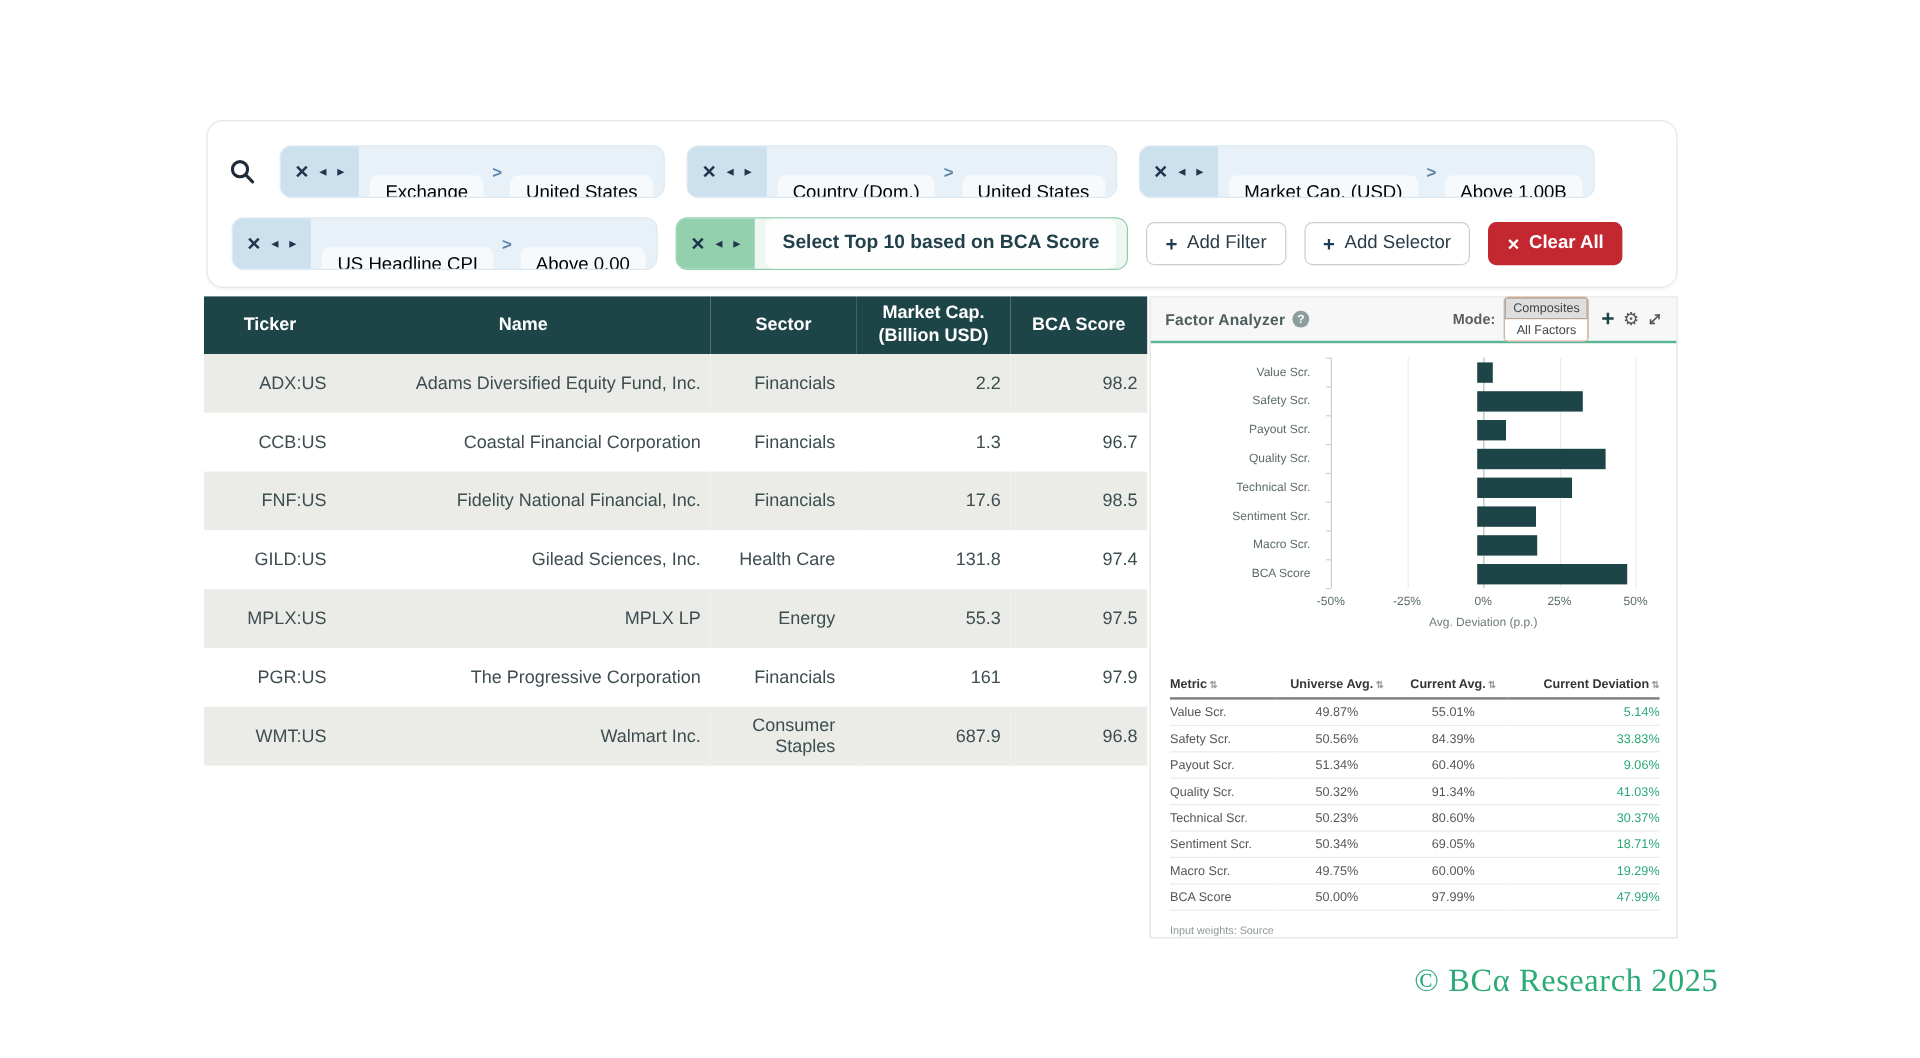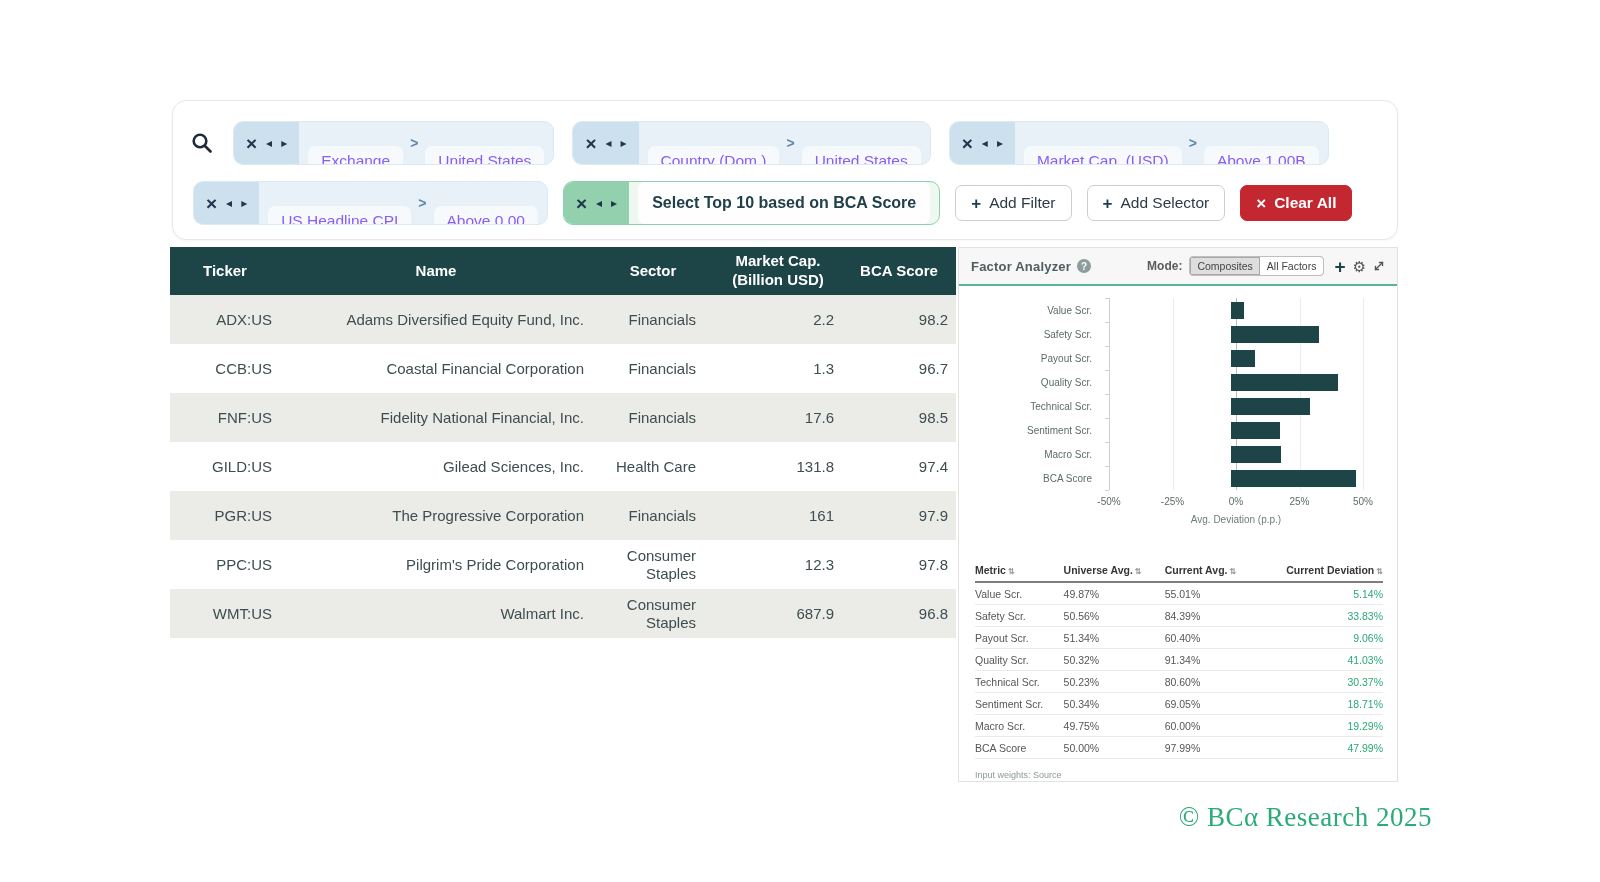--- a/index.html
+++ b/index.html
@@ -19,21 +19,21 @@
   .pill { display:flex; height:44px; border-radius:10px; overflow:hidden; cursor:pointer; }
   .pill.blue { background:#e8f1f8; border:1px solid #dce9f2; }
   .pill.green { background:#eef8f1; border:1px solid #8fcfae; }
   .pill-ctrl { display:flex; align-items:center; gap:9px; padding:0 12px; }
   .pill.blue .pill-ctrl { background:#cde0ee; }
   .pill.green .pill-ctrl { background:#93d1ae; }
   .pill-x { font-size:19px; font-weight:900; color:#21354d; line-height:1; }
   .pill-arr { font-size:12px; color:#21354d; line-height:1; }
   .pill-body { display:flex; align-items:center; gap:7px; padding:0 9px; }
   .chip { background:rgba(255,255,255,0.62); border-radius:7px; padding:6px 13px;
-    font-size:15.5px; color:#8b5cf6; white-space:nowrap;margin-top:36px; }
+    font-size:15.5px; color:#000000; white-space:nowrap;margin-top:36px; }
   .pill-gt { font-size:14px; color:#5d84a8; font-weight:700; }
   .sel-chip { background:#fdfefd; border-radius:7px; padding:12px 14px; font-size:16px;
     color:#22404a; font-weight:600; white-space:nowrap; }
 
   .btn { display:flex; align-items:center; gap:8px; height:36px; padding:0 15px;
     border:1px solid #c9ced3; border-radius:7px; background:#fff; font-size:15.5px;
     color:#2b3c46; cursor:pointer; white-space:nowrap; }
   .btn .plus { font-weight:900; font-size:17px; color:#1d3c55; line-height:1; }
   .btn.danger { background:#c3272f; border-color:#c3272f; color:#fff; font-weight:600; }
   .btn.danger .bx { font-weight:900; font-size:17px; line-height:1; color:#fff; }
@@ -54,21 +54,21 @@
   .fa-panel { position:absolute; left:958px; top:247px; width:440px; height:535px;
     background:#fff; border:1px solid #e2e2e2; }
   .fa-header { height:38px; background:#f7f7f7; border-bottom:2px solid #57b795;
     display:flex; align-items:center; padding:0 12px; }
   .fa-title { font-size:13px; font-weight:700; color:#4e5e5e; letter-spacing:0.2px; }
   .help { width:14px; height:14px; border-radius:50%; background:#8d9c9c; color:#fff;
     font-size:10px; font-weight:700; display:inline-flex; align-items:center;
     justify-content:center; margin-left:6px; }
   .fa-mode { margin-left:auto; display:flex; align-items:center; gap:7px; }
   .mode-label { font-size:12px; font-weight:700; color:#5c5c5c; }
-  .segwrap { display:flex; border:1px solid #bfbfbf; border-radius:4px; overflow:hidden; background:#f97316; }
+  .segwrap { display:flex; border:1px solid #bfbfbf; border-radius:4px; overflow:hidden; background:#f97316;flex-direction:column; }
   .seg { font-size:10.5px; color:#444; padding:3px 7px; background:#fff; border:none;
     cursor:pointer; font-family:inherit; white-space:nowrap; }
   .seg.selected { background:#dedede; box-shadow:inset 0 0 0 1px #a9a9a9; }
   .fa-plus { font-size:19px; font-weight:900; color:#1d4547; line-height:1; margin-left:3px; }
   .fa-gear { font-size:15px; color:#555; line-height:1; }
 
   
   .fa-chart { position:relative; height:250px; margin-top:10px; }
   .grid-layer { position:absolute; left:150px; width:254px; top:2px; height:192px; }
   .gridline { position:absolute; top:0; bottom:0; width:1px; background:#ececec; }
@@ -83,21 +83,21 @@
   .xticks { position:absolute; left:150px; width:254px; top:200px; height:14px; }
   .xtick { position:absolute; transform:translateX(-50%); font-size:10px; color:#5d6b6b; }
   .xaxis-label { position:absolute; left:150px; width:254px; top:218px; text-align:center;
     font-size:10px; color:#6d7b7b; }
 
   
   .fa-metrics { width:408px; margin:14px 16px 0 16px; border-collapse:collapse; }
   .fa-metrics th { font-size:10.5px; font-weight:700; color:#363636; text-align:left;
     padding:4px 0 5px 0; border-bottom:2px solid #7e7e7e; white-space:nowrap; }
   .fa-metrics td { font-size:10.5px; color:#565656; padding:4.5px 0; border-bottom:1px solid #ebebeb; }
-  .fa-metrics .c2, .fa-metrics .c3 { text-align:left;margin-top:16px; }
+  .fa-metrics .c2, .fa-metrics .c3 { text-align:center;margin-top:16px; }
   .fa-metrics .c4 { text-align:right; }
   .fa-metrics td.c4 { color:#2aa876; }
   .sort-ic { font-size:8px; color:#9a9a9a; margin-left:2px; }
 
   .fa-notes { margin:10px 16px 0 16px; font-size:9px; color:#8f9797; line-height:1.55; }
 
   
   .site-footer { position:absolute; top:802px; right:168px; font-family:"Liberation Serif", serif;
     font-size:27px; color:#2bab77; letter-spacing:0.5px; }
 </style>
@@ -233,32 +233,32 @@
     <td>98.5</td>
   </tr>
   <tr>
     <td>GILD:US</td>
     <td>Gilead Sciences, Inc.</td>
     <td class="sector">Health Care</td>
     <td>131.8</td>
     <td>97.4</td>
   </tr>
   <tr>
+    <td>MPLX:US</td>
+    <td>MPLX LP</td>
+    <td class="sector">Energy</td>
+    <td>55.3</td>
+    <td>97.5</td>
+  </tr>
+  <tr>
     <td>PGR:US</td>
     <td>The Progressive Corporation</td>
     <td class="sector">Financials</td>
     <td>161</td>
     <td>97.9</td>
-  </tr>
-  <tr>
-    <td>PPC:US</td>
-    <td>Pilgrim's Pride Corporation</td>
-    <td class="sector">Consumer Staples</td>
-    <td>12.3</td>
-    <td>97.8</td>
   </tr>
   <tr>
     <td>WMT:US</td>
     <td>Walmart Inc.</td>
     <td class="sector">Consumer Staples</td>
     <td>687.9</td>
     <td>96.8</td>
   </tr>
       </tbody>
   </table>

